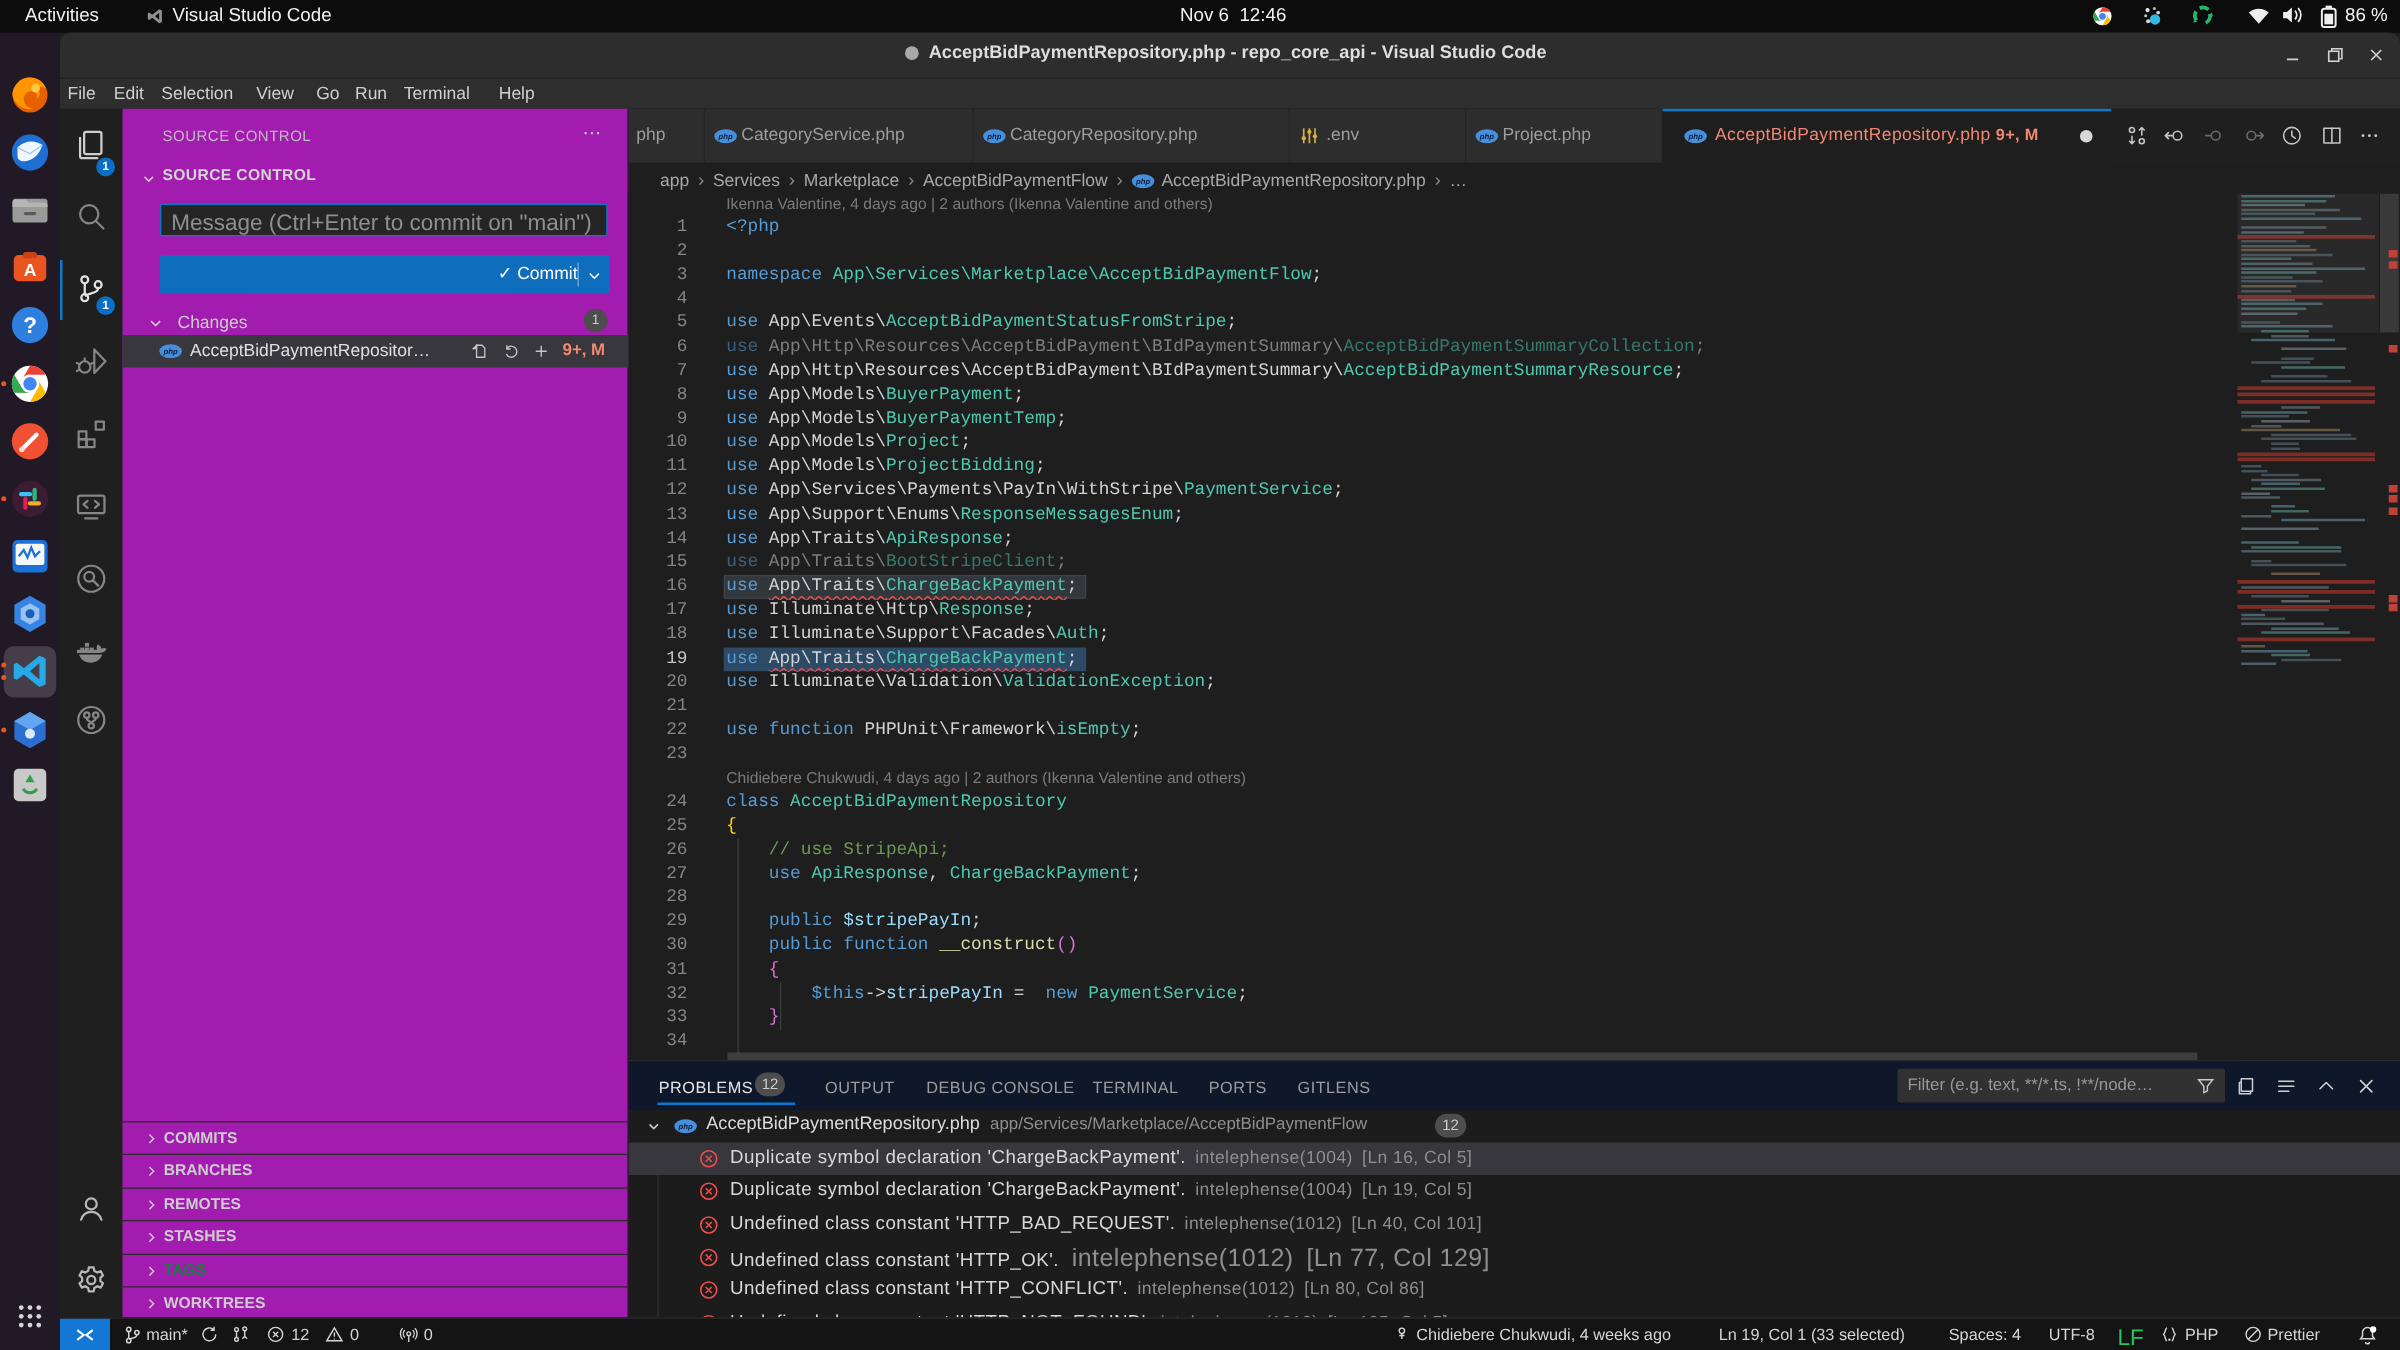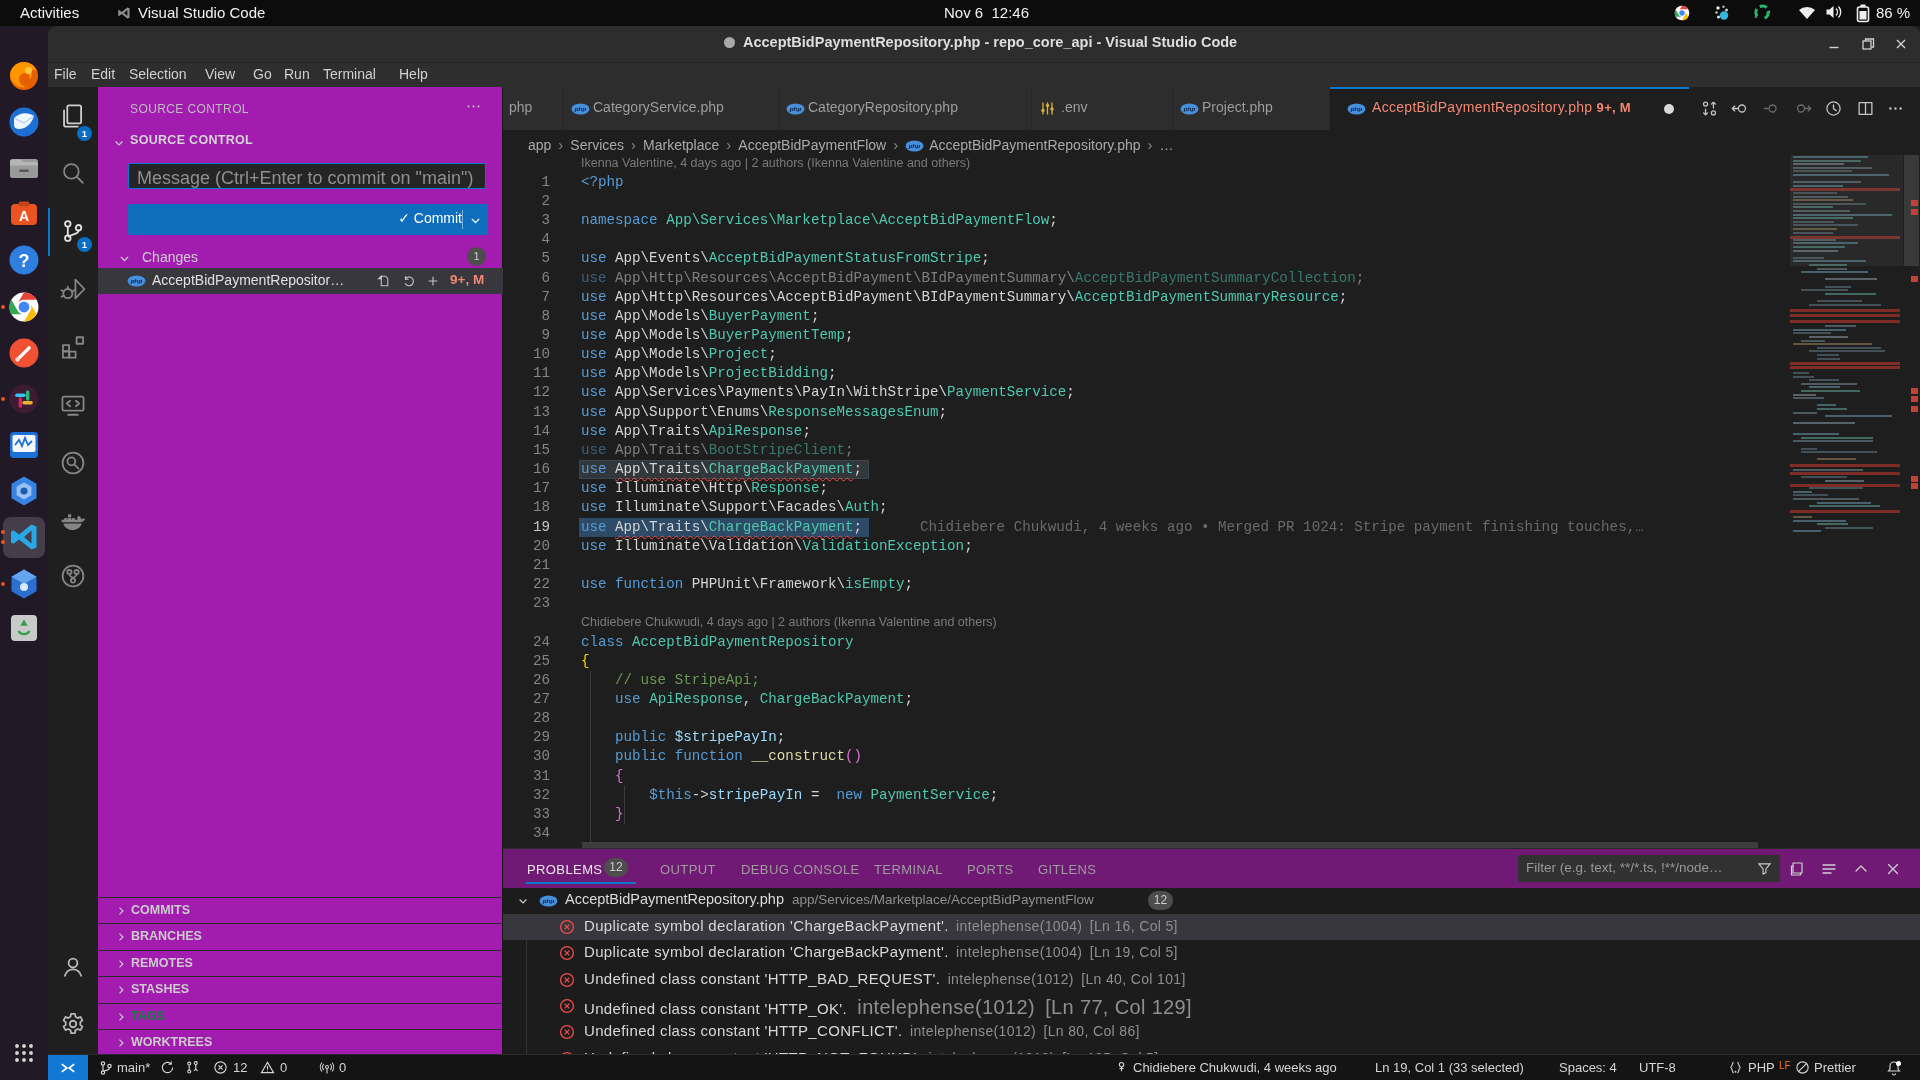--- a/index.html
+++ b/index.html
@@ -17,21 +17,21 @@
 .bphp{position:relative;display:inline-block;width:24px;height:12px}
 #editor{position:absolute;left:503px;top:153.6px;width:1287px;height:691px;background:#1e1e1e}
 #lnums{position:absolute;left:0;top:0;width:47px;text-align:right;font-family:"Liberation Mono",monospace;font-size:14.2px;color:#858585}
 #lnums .nr{height:19.17px;line-height:19.17px}
 #lnums .cur{color:#c6c6c6}
 #code{position:absolute;left:78px;top:0;font-family:"Liberation Mono",monospace;font-size:14.2px;color:#d4d4d4}
 #code .cr{height:19.17px;line-height:19.17px;white-space:pre}
 #code .blame{font-family:"Liberation Sans",sans-serif;font-size:12.5px;color:#7a7a7a}
 .sq{text-decoration:underline wavy #f14c4c 1px;text-underline-offset:4px}
 #minimap{position:absolute;left:1790px;top:156px;width:113px;height:380px}
-#panel{position:absolute;left:503px;top:848px;width:1417px;height:40px;background:#701a75;border-top:1px solid #2b2b2b}
+#panel{position:absolute;left:503px;top:848px;width:1417px;height:40px;background:#0f172a;border-top:1px solid #2b2b2b}
 #plist{position:absolute;left:0;top:0;width:1920px;height:1054px;overflow:hidden;pointer-events:none}
 #statusbar{position:absolute;left:48px;top:1054px;width:1872px;height:26px;background:#141414;border-top:1px solid #2b2b2b}
 #panelbg{position:absolute;left:503px;top:888px;width:1417px;height:166px;background:#1c1c1c}</style></head>
 <body>
 <div id="win"></div>
 <div id="topbar">
 <div style="position:absolute;left:20px;top:4px;font-size:15px;color:#f2f2f2">Activities</div>
 <svg style="position:absolute;left:116px;top:5px" width="16" height="16" viewBox="0 0 36 36" fill="#8f8f8f">
       <path d="M25.5 5.5 l5 2 v21 l-5 2 -12.5-10 -5.5 4.3 -2.5-1.3 v-11 l2.5-1.3 5.5 4.3z M25.5 11.5 l-7.5 6.5 7.5 6.5z" fill-rule="evenodd"></path>
     </svg>
@@ -491,21 +491,20 @@
       <div class="cr"><span style="color:#6a9955">    // use StripeApi;</span></div>
       <div class="cr"><span style="color:#d4d4d4">    </span><span style="color:#569cd6">use</span><span style="color:#d4d4d4"> </span><span style="color:#4ec9b0">ApiResponse</span><span style="color:#d4d4d4">, </span><span style="color:#4ec9b0">ChargeBackPayment</span><span style="color:#d4d4d4">;</span></div>
       <div class="cr">&nbsp;</div>
       <div class="cr"><span style="color:#d4d4d4">    </span><span style="color:#569cd6">public</span><span style="color:#d4d4d4"> </span><span style="color:#9cdcfe">$stripePayIn</span><span style="color:#d4d4d4">;</span></div>
       <div class="cr"><span style="color:#d4d4d4">    </span><span style="color:#569cd6">public</span><span style="color:#d4d4d4"> </span><span style="color:#569cd6">function</span><span style="color:#d4d4d4"> </span><span style="color:#dcdcaa">__construct</span><span style="color:#da70d6">()</span></div>
       <div class="cr"><span style="color:#d4d4d4">    </span><span style="color:#da70d6">{</span></div>
       <div class="cr"><span style="color:#d4d4d4">        </span><span style="color:#569cd6">$this</span><span style="color:#d4d4d4">-&gt;</span><span style="color:#9cdcfe">stripePayIn</span><span style="color:#d4d4d4"> =  </span><span style="color:#569cd6">new</span><span style="color:#d4d4d4"> </span><span style="color:#4ec9b0">PaymentService</span><span style="color:#d4d4d4">;</span></div>
       <div class="cr"><span style="color:#d4d4d4">    </span><span style="color:#da70d6">}</span></div>
       <div class="cr">&nbsp;</div>
     </div>
-<div style="position:absolute;left:417px;top:364.2px;height:19.17px;line-height:19.17px;font-family:'Liberation Mono',monospace;font-size:14.2px;color:#6a6a6a;white-space:pre">Chidiebere Chukwudi, 4 weeks ago • Merged PR 1024: Stripe payment finishing touches,…</div>
 </div>
 <div id="minimap">
     <div style="position:absolute;left:3px;top:0px;width:75px;height:2px;background:#567a88;opacity:.75"></div>
     <div style="position:absolute;left:3px;top:4px;width:68px;height:2px;background:#4f8278;opacity:.75"></div>
     <div style="position:absolute;left:3px;top:7px;width:51px;height:2px;background:#6d7a82;opacity:.75"></div>
     <div style="position:absolute;left:3px;top:11px;width:79px;height:2px;background:#5a6a72;opacity:.75"></div>
     <div style="position:absolute;left:3px;top:14px;width:59px;height:2px;background:#51616b;opacity:.75"></div>
     <div style="position:absolute;left:3px;top:18px;width:96px;height:2px;background:#567a88;opacity:.75"></div>
     <div style="position:absolute;left:3px;top:25px;width:68px;height:2px;background:#5f6d75;opacity:.75"></div>
     <div style="position:absolute;left:3px;top:29px;width:50px;height:2px;background:#567a88;opacity:.75"></div>
@@ -726,21 +725,21 @@
     </svg>
 <div style="position:absolute;left:291px;top:5px;font-size:13px;color:#d5d5d5">0</div>
 <svg style="position:absolute;left:1066px;top:5px" width="15" height="15" viewBox="0 0 16 16" fill="none" stroke="#d5d5d5" stroke-width="1.2">
       <circle cx="8" cy="5" r="2.3"></circle>
       <path d="M8 7.3 V12 M8 9 h-2.2 M8 9 h2.2"></path>
     </svg>
 <div style="position:absolute;left:1085px;top:5px;font-size:13px;color:#d5d5d5">Chidiebere Chukwudi, 4 weeks ago</div>
 <div style="position:absolute;left:1327px;top:5px;font-size:13px;color:#d5d5d5">Ln 19, Col 1 (33 selected)</div>
 <div style="position:absolute;left:1511px;top:5px;font-size:13px;color:#d5d5d5">Spaces: 4</div>
 <div style="position:absolute;left:1591px;top:5px;font-size:13px;color:#d5d5d5">UTF-8</div>
-<div style="position:absolute;left:1731px;top:5px;font-size:10px;color:#f97316">LF</div>
+<div style="position:absolute;left:1646px;top:5px;font-size:18px;color:#22c55e">LF</div>
 <svg style="position:absolute;left:1680px;top:5px" width="15" height="15" viewBox="0 0 16 16" fill="none" stroke="#d5d5d5" stroke-width="1.2">
       <path d="M6 2.5 c-2 0-1 5.5-3.5 5.5 2.5 0 1.5 5.5 3.5 5.5 M10 2.5 c2 0 1 5.5 3.5 5.5 -2.5 0-1.5 5.5-3.5 5.5"></path>
       <circle cx="8" cy="12.5" r="1" fill="#d5d5d5" stroke="none"></circle>
     </svg>
 <div style="position:absolute;left:1700px;top:5px;font-size:13px;color:#d5d5d5">PHP</div>
 <svg style="position:absolute;left:1747px;top:5px" width="15" height="15" viewBox="0 0 16 16" fill="none" stroke="#d5d5d5" stroke-width="1.2">
       <circle cx="8" cy="8" r="6"></circle>
       <path d="M3.8 12.2 L12.2 3.8"></path>
     </svg>
 <div style="position:absolute;left:1766px;top:5px;font-size:13px;color:#d5d5d5">Prettier</div>

